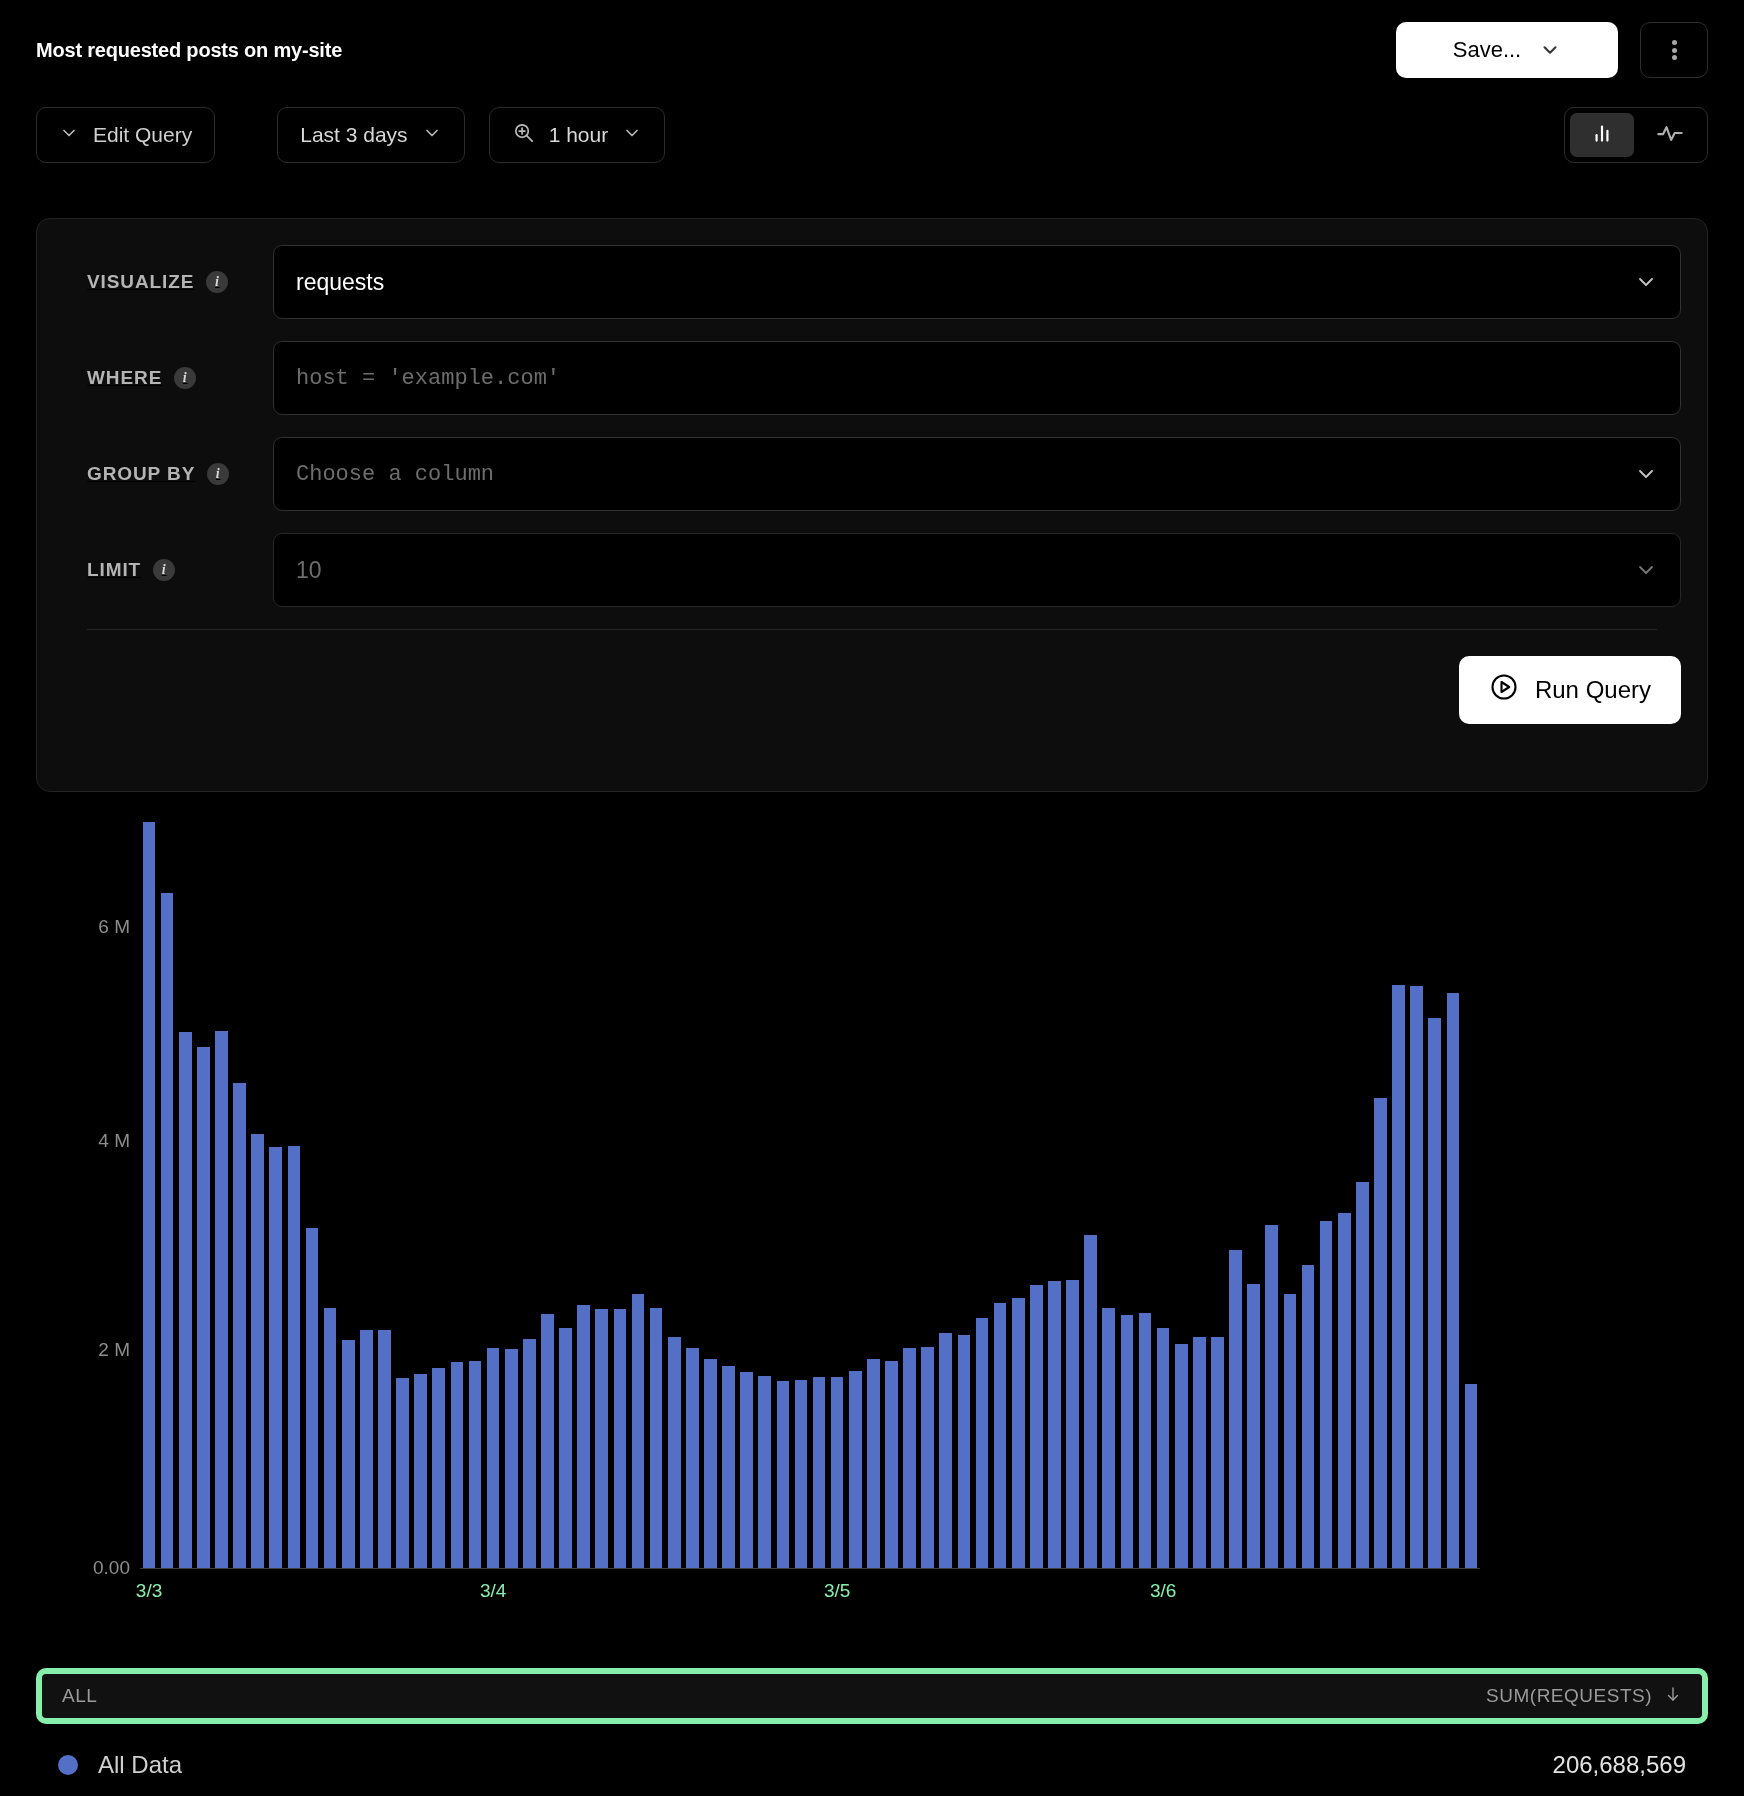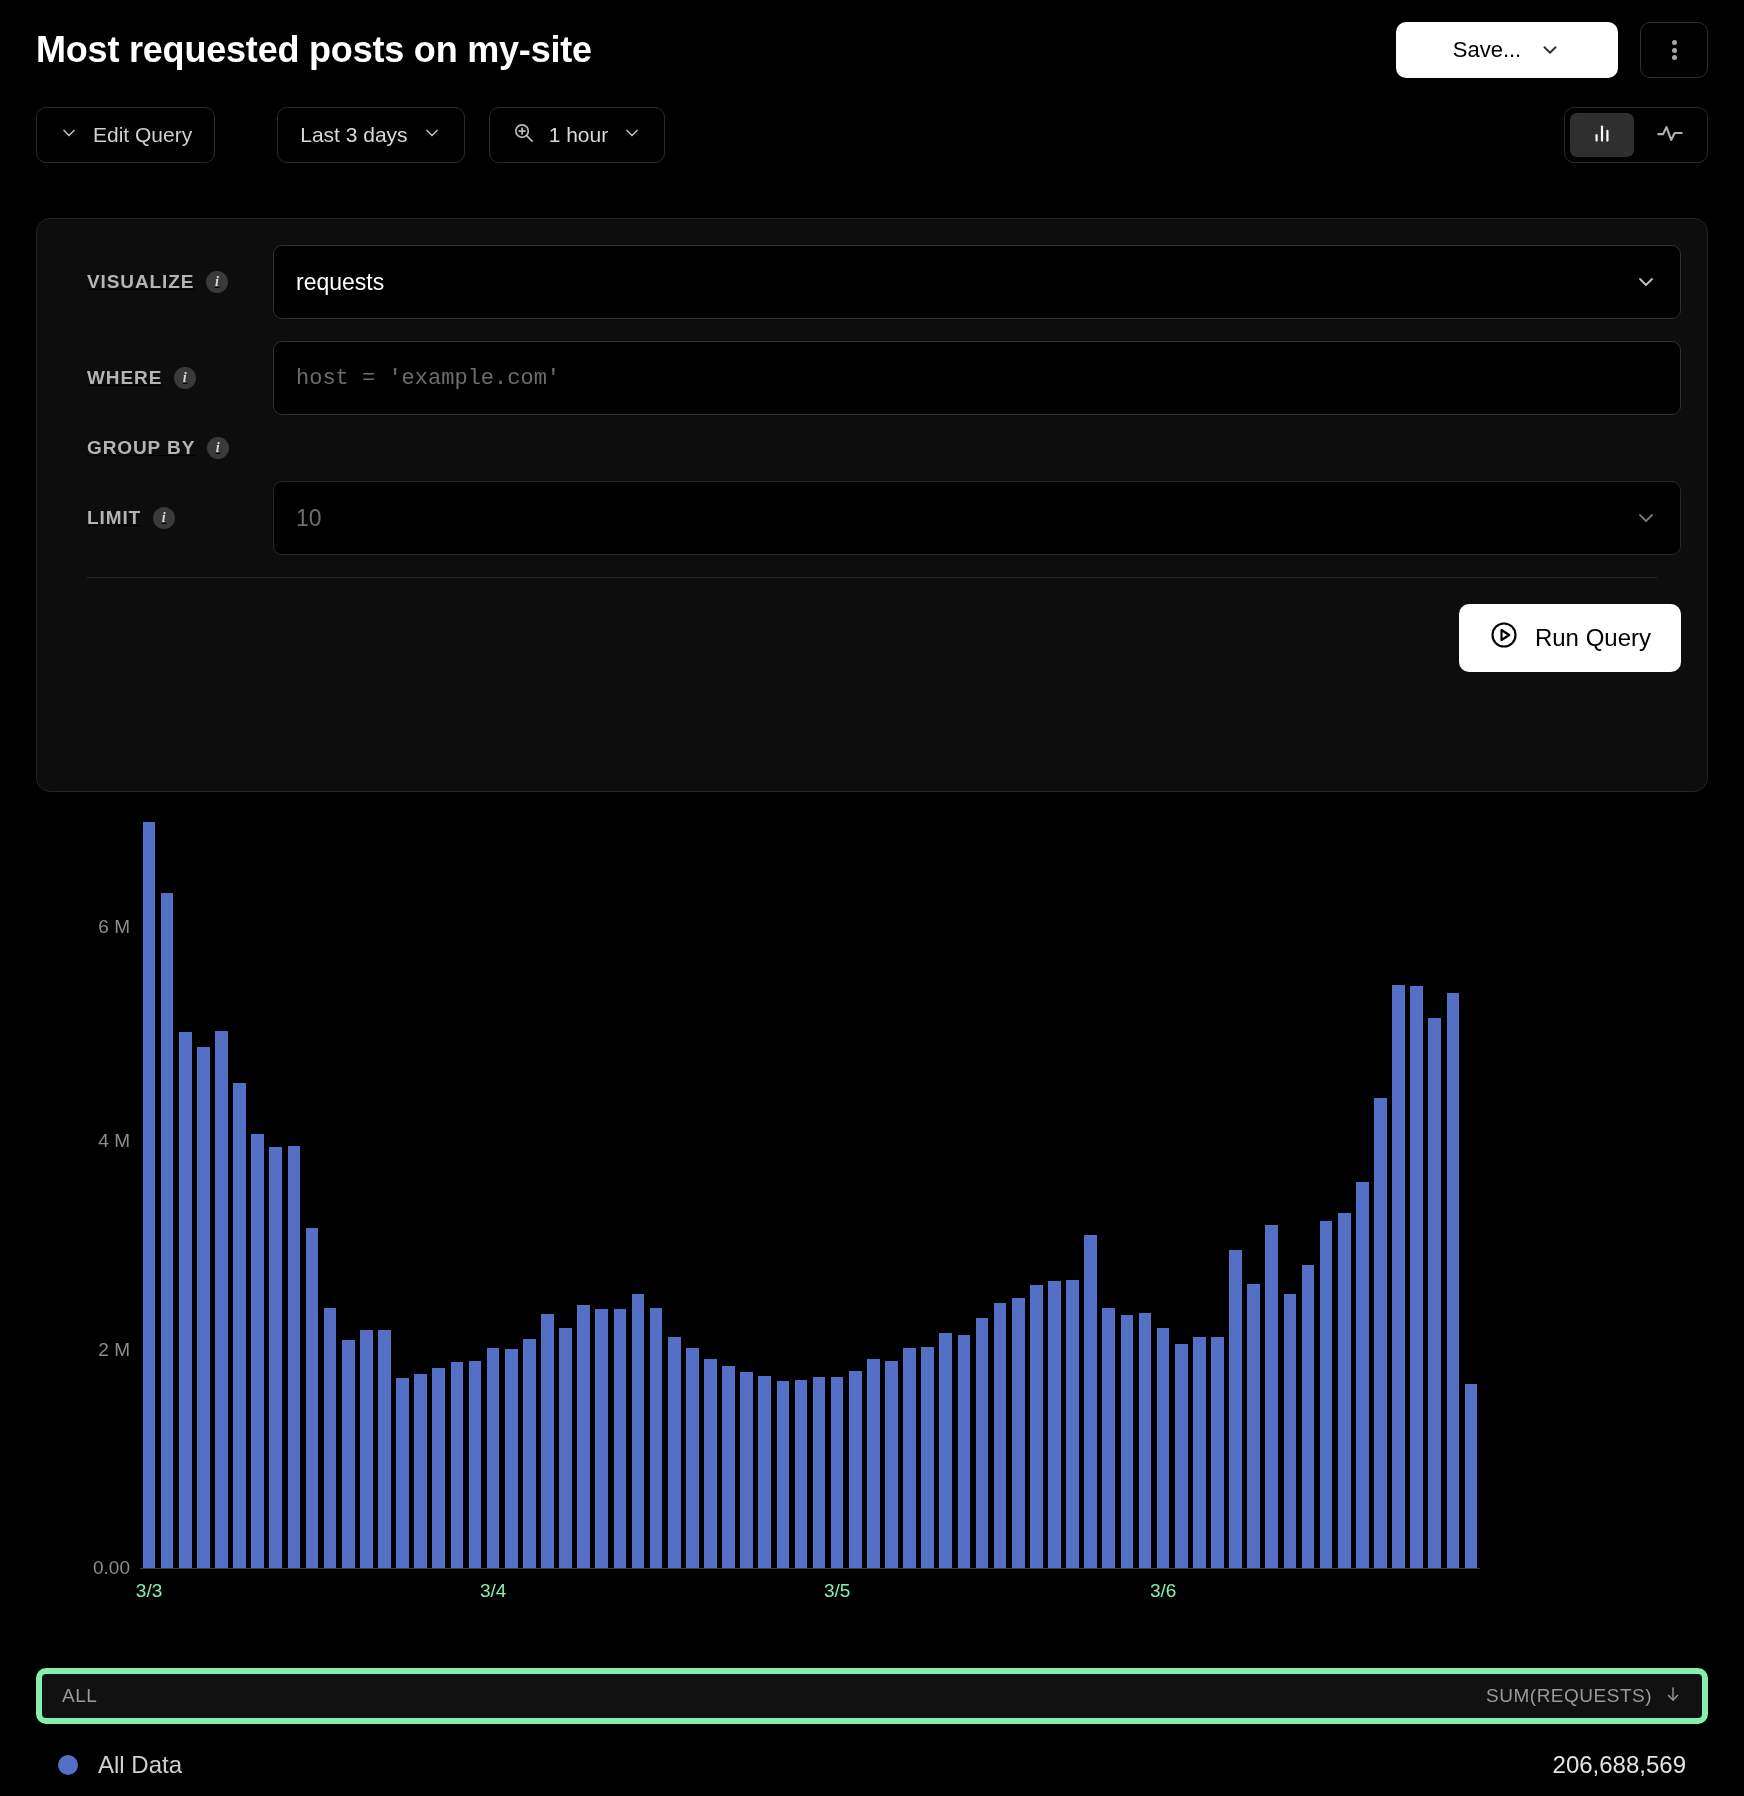--- a/index.html
+++ b/index.html
@@ -10,21 +10,21 @@
     overflow: hidden;
   }
   body { position: relative; }
 
   
   .header {
     position: absolute; top: 0; left: 0; width: 1744px; height: 100px;
     display: flex; align-items: center; padding: 0 36px;
   }
   .page-title {
-    font-size: 36px; font-weight: bold; color: #ffffff;
+    font-size: 20px; font-weight: bold; color: #ffffff;
     letter-spacing: -0.2px; flex: 1;
   }
   .save-btn {
     height: 56px; min-width: 222px; background: #ffffff; color: #000000;
     border-radius: 10px; display: flex; align-items: center;
     justify-content: center; gap: 18px; font-size: 22px; cursor: pointer;
     padding: 0 22px;
   }
   .save-btn .chev { opacity: .85; display:flex; }
   .kebab-btn {
@@ -251,20 +251,28 @@
     </div>
     <div class="q-field mono">
       <span class="ph">host = 'example.com'</span>
     </div>
   </div>
 
   <div class="q-row">
     <div class="q-label">
       <span>GROUP BY</span>
       <span class="info-dot">i</span>
+    </div>
+    <div class="q-field mono">
+      <span class="ph">Choose a column</span>
+      <span class="chev-r">
+        <svg width="24" height="24" viewBox="0 0 24 24" fill="none" stroke="#c4c4c4" stroke-width="1.8" stroke-linecap="round" stroke-linejoin="round">
+            <polyline points="6 9 12 15 18 9"></polyline>
+          </svg>
+      </span>
     </div>
   </div>
 
   <div class="q-row">
     <div class="q-label">
       <span>LIMIT</span>
       <span class="info-dot">i</span>
     </div>
     <div class="q-field limit">
       <span class="ph">10</span>

